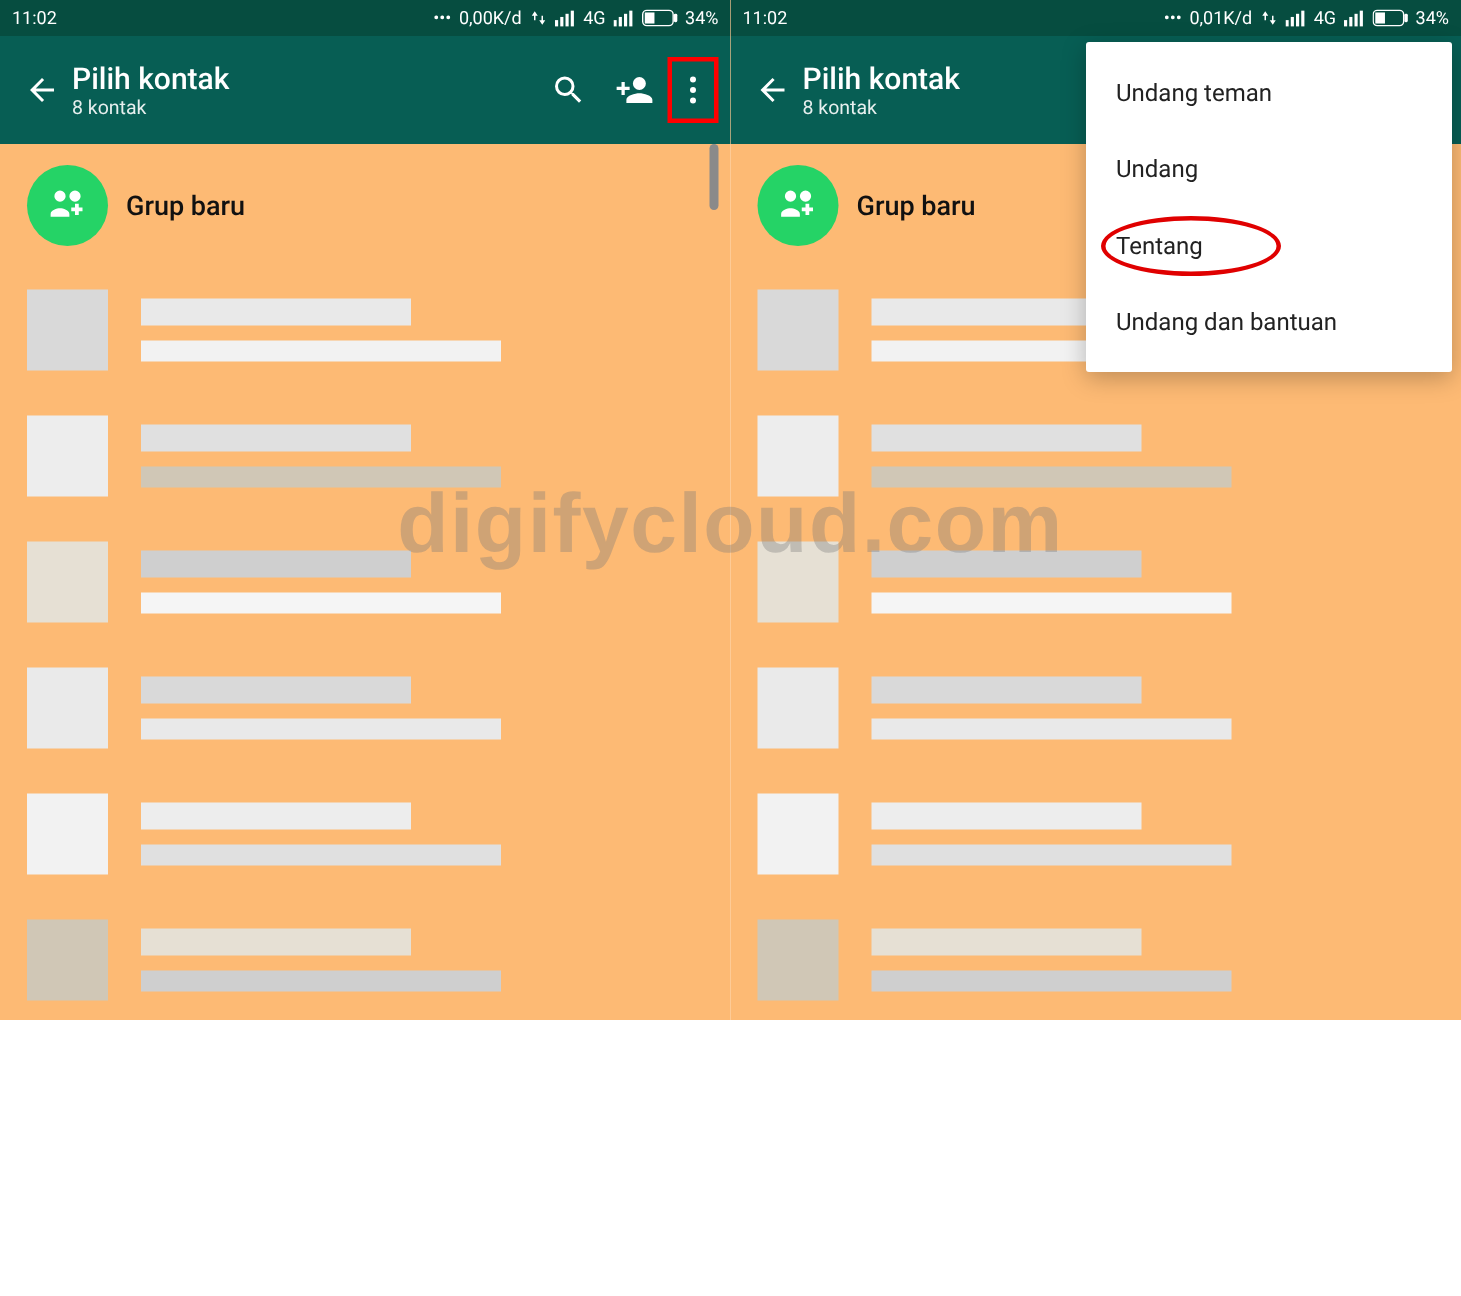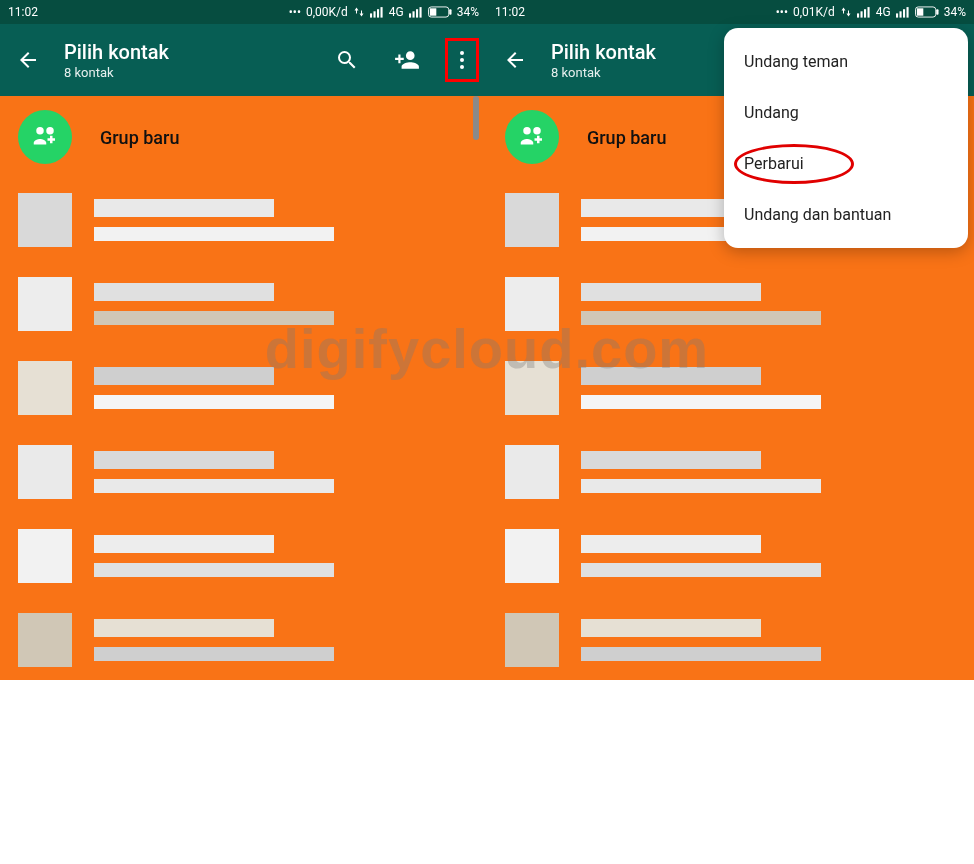--- a/index.html
+++ b/index.html
@@ -9,21 +9,21 @@
     font-family: Roboto, "Helvetica Neue", Arial, sans-serif;
     background: #fff;
     width: 974px;
     height: 864px;
     overflow: hidden;
     position: relative;
   }
   .stage { position: relative; width: 974px; height: 864px; }
   .screen {
     position: absolute; top: 0; width: 487px; height: 680px;
-    background: #f97316; overflow: hidden;
+    background: #fdba74; overflow: hidden;
   }
   .screen.left  { left: 0; }
   .screen.right { left: 487px; }
 
   
   .statusbar {
     height: 24px; width: 100%;
     background: #064d40;
     color: #fff;
     display: flex; align-items: center; justify-content: space-between;
@@ -34,21 +34,21 @@
   .statusbar .sb-right { display:flex; align-items:center; gap:5px; }
   .sb-right svg { display:block; }
 
   
   .appbar {
     height: 72px; width: 100%;
     background: #075e54;
     color: #fff;
     display: flex; align-items: center;
     padding: 0 8px 0 8px;
-    gap: 16px;
+    gap: 0;
   }
   .appbar .back {
     width: 40px; height: 40px; display:flex; align-items:center; justify-content:center;
     cursor: pointer;
   }
   .appbar .titles { display:flex; flex-direction:column; justify-content:center; }
   .appbar .title { font-size: 20px; font-weight: 500; line-height: 1.1; }
   .appbar .subtitle { font-size: 13px; opacity: .9; margin-top: 2px; }
   .appbar .spacer { flex: 1; }
   .appbar .iconbtn {
@@ -57,21 +57,21 @@
   }
   .red-highlight-rect {
     outline: 3px solid #ff0000;
     outline-offset: -3px;
   }
 
   
   .content { position: relative; height: calc(864px - 24px - 72px); width: 100%; }
 
   .row-newgroup {
-    display:flex; align-items:center; gap:28px;
+    display:flex; align-items:center; gap:12px;
     padding: 14px 18px 14px 18px;
   }
   .avatar-newgroup {
     width: 54px; height:54px; border-radius: 50%;
     background: #25d366;
     display:flex; align-items:center; justify-content:center;
   }
   .row-newgroup .label { font-size: 18px; font-weight: 500; color:#111; }
 
   
@@ -96,21 +96,21 @@
     position:absolute; right:8px; top: 0px;
     width:6px; height:44px; border-radius:3px; background:#8a8a8a;
   }
 
   
   .menu {
     position:absolute; right:6px; top: 28px;
     width: 244px;
     background:#fff;
     box-shadow: 0 4px 16px rgba(0,0,0,0.25);
-    border-radius: 14px;
+    border-radius: 2px;
     z-index: 20;
     padding: 8px 0;
   }
   .menu-item {
     padding: 16px 20px;
     font-size: 16px;
     color:#222;
     cursor:pointer;
     position: relative;
   }
@@ -391,21 +391,21 @@
               <div class="mosaic-line-a" style="background: rgb(242, 242, 242);"></div>
               <div class="mosaic-line-b" style="background: rgb(237, 237, 237);"></div>
             </div>
           </div>
         </div>
     </div>
 
     <div class="menu" id="overflow-menu">
         <div class="menu-item"><span>Undang teman</span></div>
         <div class="menu-item"><span>Undang</span></div>
-        <div class="menu-item"><span>Perbarui</span><div class="circled"></div></div>
+        <div class="menu-item"><span>Tentang</span><div class="circled"></div></div>
         <div class="menu-item"><span>Undang dan bantuan</span></div>
       </div>
   </div>
 
   <div class="watermark">
     <span>digifycloud.com</span>
   </div>
 
 </div>
 

